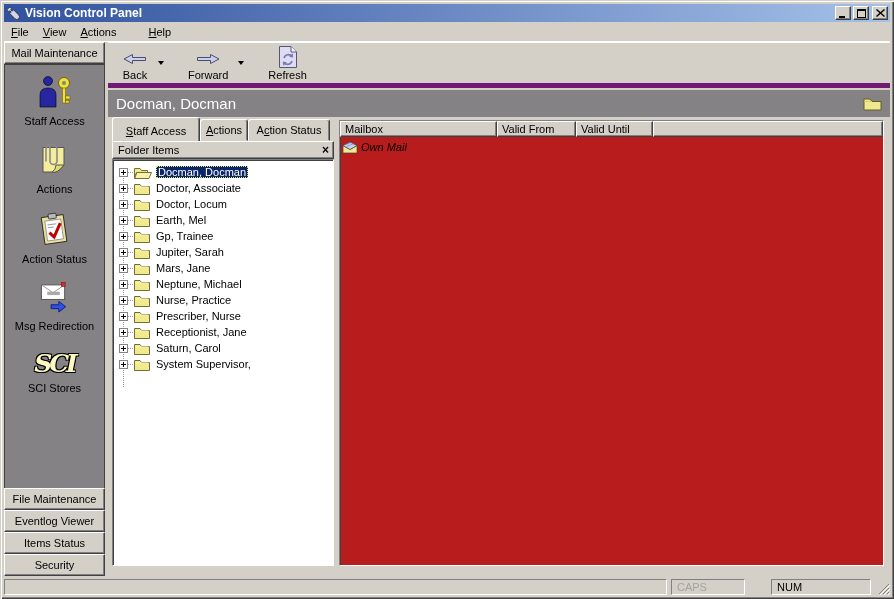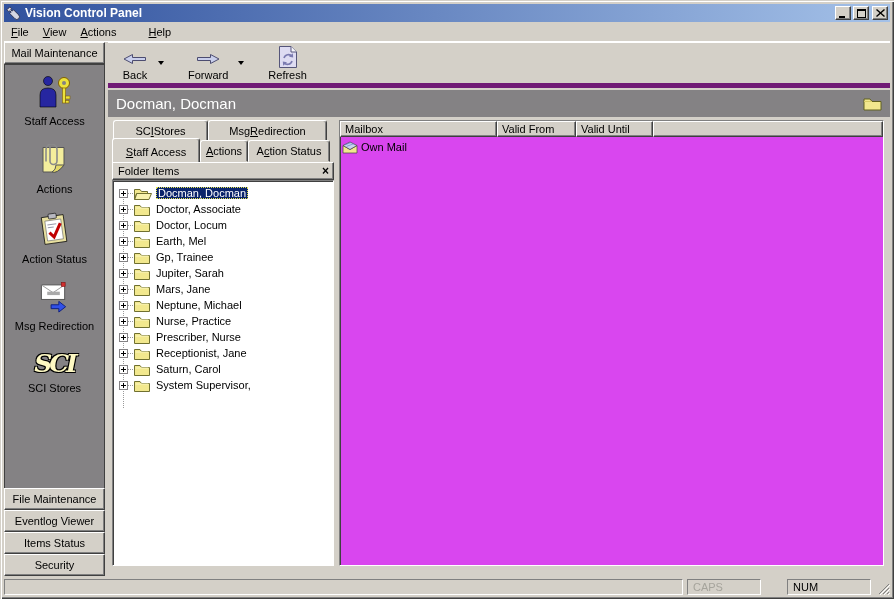--- a/index.html
+++ b/index.html
@@ -56,31 +56,31 @@
   .plusbox{position:relative;width:9px;height:9px;border:1px solid #848284;background:#fff;flex:none;}
   .plusbox .ph{position:absolute;left:1px;top:3px;width:5px;height:1px;background:#000;}
   .plusbox .pv{position:absolute;left:3px;top:1px;width:1px;height:5px;background:#000;}
   .stub{width:5px;height:0;border-top:1px dotted #9a9a9a;flex:none;}
   .ficon{display:inline-flex;margin:0 4px 0 1px;flex:none;}
   .tree-row .open-f{display:none;}
   .tree-row.selected .open-f{display:inline-flex;}
   .tree-label{font-size:11px;color:#000;padding:0 2px;white-space:nowrap;}
   .tree-row.selected .tree-label{background:var(--selection,#0A246A);color:#fff;outline:1px dotted #e6e64c;outline-offset:-1px;}
   
-  .listpanel{flex:1;background:#d946ef;display:flex;flex-direction:column;min-height:0;}
+  .listpanel{flex:1;background:#b91c1c;display:flex;flex-direction:column;min-height:0;}
   .list-header{display:flex;height:16px;flex:none;}
   .col-head{font-size:11px;display:flex;align-items:center;padding-left:4px;white-space:nowrap;overflow:hidden;}
   .list-row{display:flex;align-items:center;height:16px;margin-top:2px;padding-left:2px;font-size:11px;color:#000;}
-  .list-row .ml{margin-left:3px;}
+  .list-row .ml{margin-left:3px;font-style:italic;}
   
   .statusbar{position:absolute;left:4px;right:4px;bottom:4px;height:19px;display:flex;align-items:stretch;padding-top:3px;gap:4px;}
   .sb-panel{font-size:11px;display:flex;align-items:center;padding:0 5px;color:#000;}
   .sb-msg{flex:1;}
   .sb-caps{width:74px;color:#a6a49c;}
-  .sb-num{width:84px;margin-left:22px;}
+  .sb-num{width:100px;margin-left:22px;}
   .grip{width:15px;display:flex;align-items:flex-end;justify-content:flex-end;}
 </style>
 </head>
 <body>
 
 <div class="window">
 
   <div class="titlebar">
     <span style="display:flex;">
       <svg width="15" height="15" viewBox="0 0 16 16">
@@ -227,32 +227,20 @@
           <svg width="19" height="15" viewBox="0 0 19 15">
             <path d="M1 3 h6 l2 2.5 h9 v8.5 h-17 z" fill="#f2e88e" stroke="#606020"></path>
             <path d="M1 5.5 h8" stroke="#d8cc66"></path>
           </svg>
         </span>
       </div>
 
       <div class="content">
 
         <div class="tabpanel">
-          <div class="tabs-back">
-            <div class="tab" style="width:95px;">
-                <span>SC</span>
-                <span class="accel">I</span>
-                <span> Stores</span>
-              </div>
-            <div class="tab" style="width:119px;">
-                <span>Msg </span>
-                <span class="accel">R</span>
-                <span>edirection</span>
-              </div>
-          </div>
           <div class="tabs-front">
             <div class="tab active" style="width:88px;">
                 <span></span>
                 <span class="accel">S</span>
                 <span>taff Access</span>
               </div>
             <div class="tab" style="width:48px;">
                 <span></span>
                 <span class="accel">A</span>
                 <span>ctions</span>

